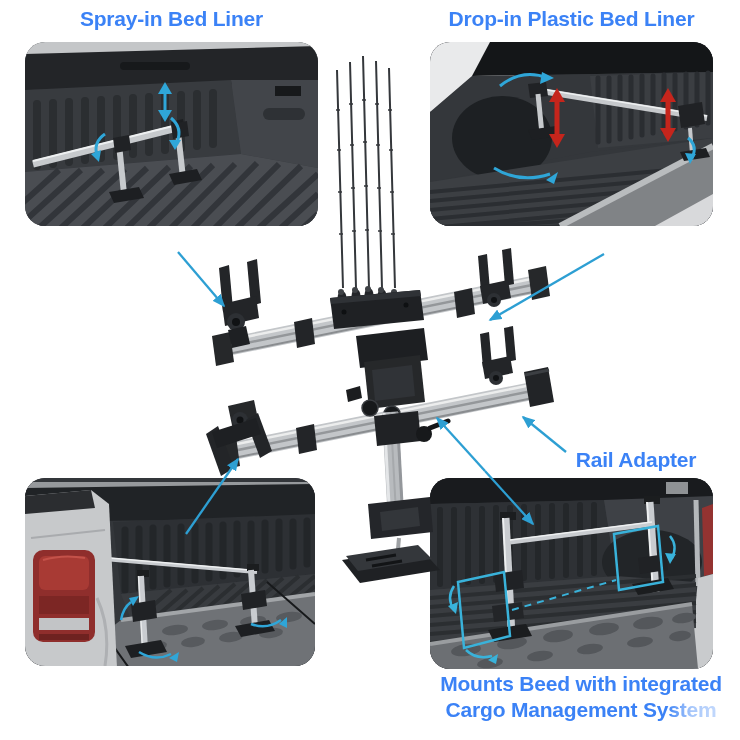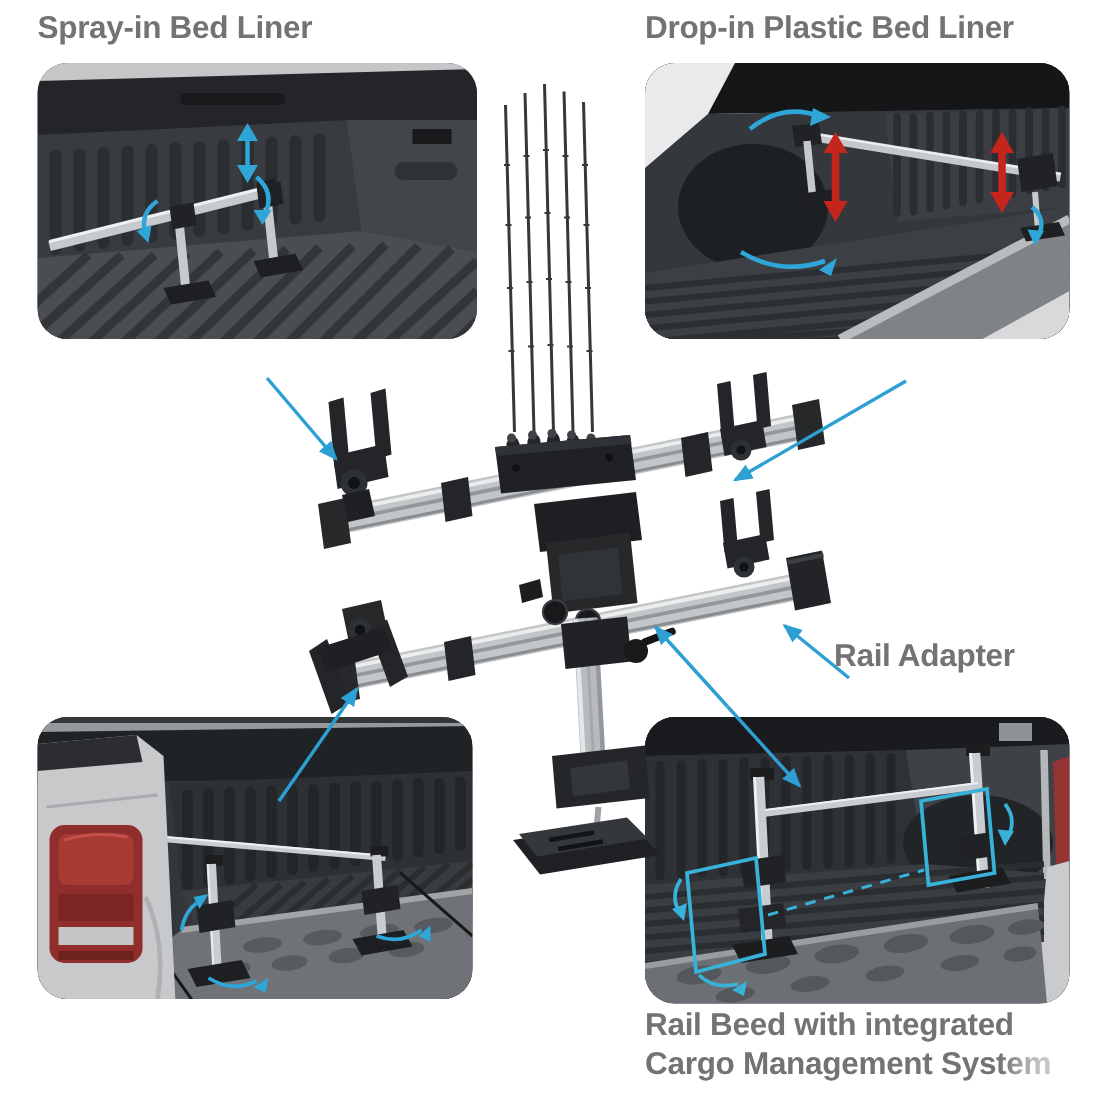--- a/index.html
+++ b/index.html
@@ -7,46 +7,46 @@
     position:relative;width:740px;height:740px;background:#ffffff;overflow:hidden;
     font-family:"Liberation Sans",sans-serif;
   }
   .panel{position:absolute;border-radius:20px;overflow:hidden;z-index:1;background:#34373b;}
   .panel svg{display:block;}
   .p-spray{left:25px;top:42px;width:293px;height:184px;}
   .p-drop{left:430px;top:42px;width:283px;height:184px;}
   .p-bare{left:25px;top:478px;width:290px;height:188px;}
   .p-cms{left:430px;top:478px;width:283px;height:191px;}
   .label{
-    position:absolute;z-index:4;color:#737373;font-weight:700;font-size:21px;
-    text-align:left;line-height:26px;letter-spacing:-0.2px;white-space:nowrap;
+    position:absolute;z-index:4;color:#3b82f6;font-weight:700;font-size:21px;
+    text-align:center;line-height:26px;letter-spacing:-0.2px;white-space:nowrap;
   }
   .lbl-spray{left:25px;top:6px;width:293px;}
   .lbl-drop{left:430px;top:6px;width:283px;}
   .lbl-cclamps{left:40px;top:227px;width:180px;}
   .lbl-tension{left:454px;top:227px;width:262px;}
-  .lbl-rail{left:556px;top:425px;width:160px;}
+  .lbl-rail{left:556px;top:447px;width:160px;}
   .lbl-bare{left:68px;top:679px;width:200px;}
   .lbl-cms{left:430px;top:671px;width:302px;line-height:26px;}
   .overlay{position:absolute;left:0;top:0;z-index:3;pointer-events:none;}
   .fade-patch{
     position:absolute;left:666px;top:697px;width:56px;height:25px;z-index:5;
     background:linear-gradient(90deg,rgba(255,255,255,0) 0%,rgba(255,255,255,.55) 45%,rgba(255,255,255,.72) 100%);
   }
 </style>
 </head>
 <body>
 
 <div class="stage">
 
   <div class="label lbl-spray">Spray-in Bed Liner</div>
   <div class="label lbl-drop">Drop-in Plastic Bed Liner</div>
   <div class="label lbl-rail">Rail Adapter</div>
   <div class="label lbl-cms">
-    <div>Rail Beed with integrated</div>
+    <div>Mounts Beed with integrated</div>
     <div>Cargo Management System</div>
   </div>
   <div class="fade-patch"></div>
 
   <div class="panel p-spray">
     <svg width="293" height="184" viewBox="0 0 293 184">
       <rect x="0" y="0" width="293" height="16" fill="#c4c6c8"></rect>
       <polygon points="0,12 293,4 293,40 0,48" fill="#232528"></polygon>
       <rect x="95" y="20" width="70" height="8" rx="4" fill="#17191b"></rect>
       <polygon points="0,48 206,38 216,112 0,130" fill="#383b3f"></polygon>

